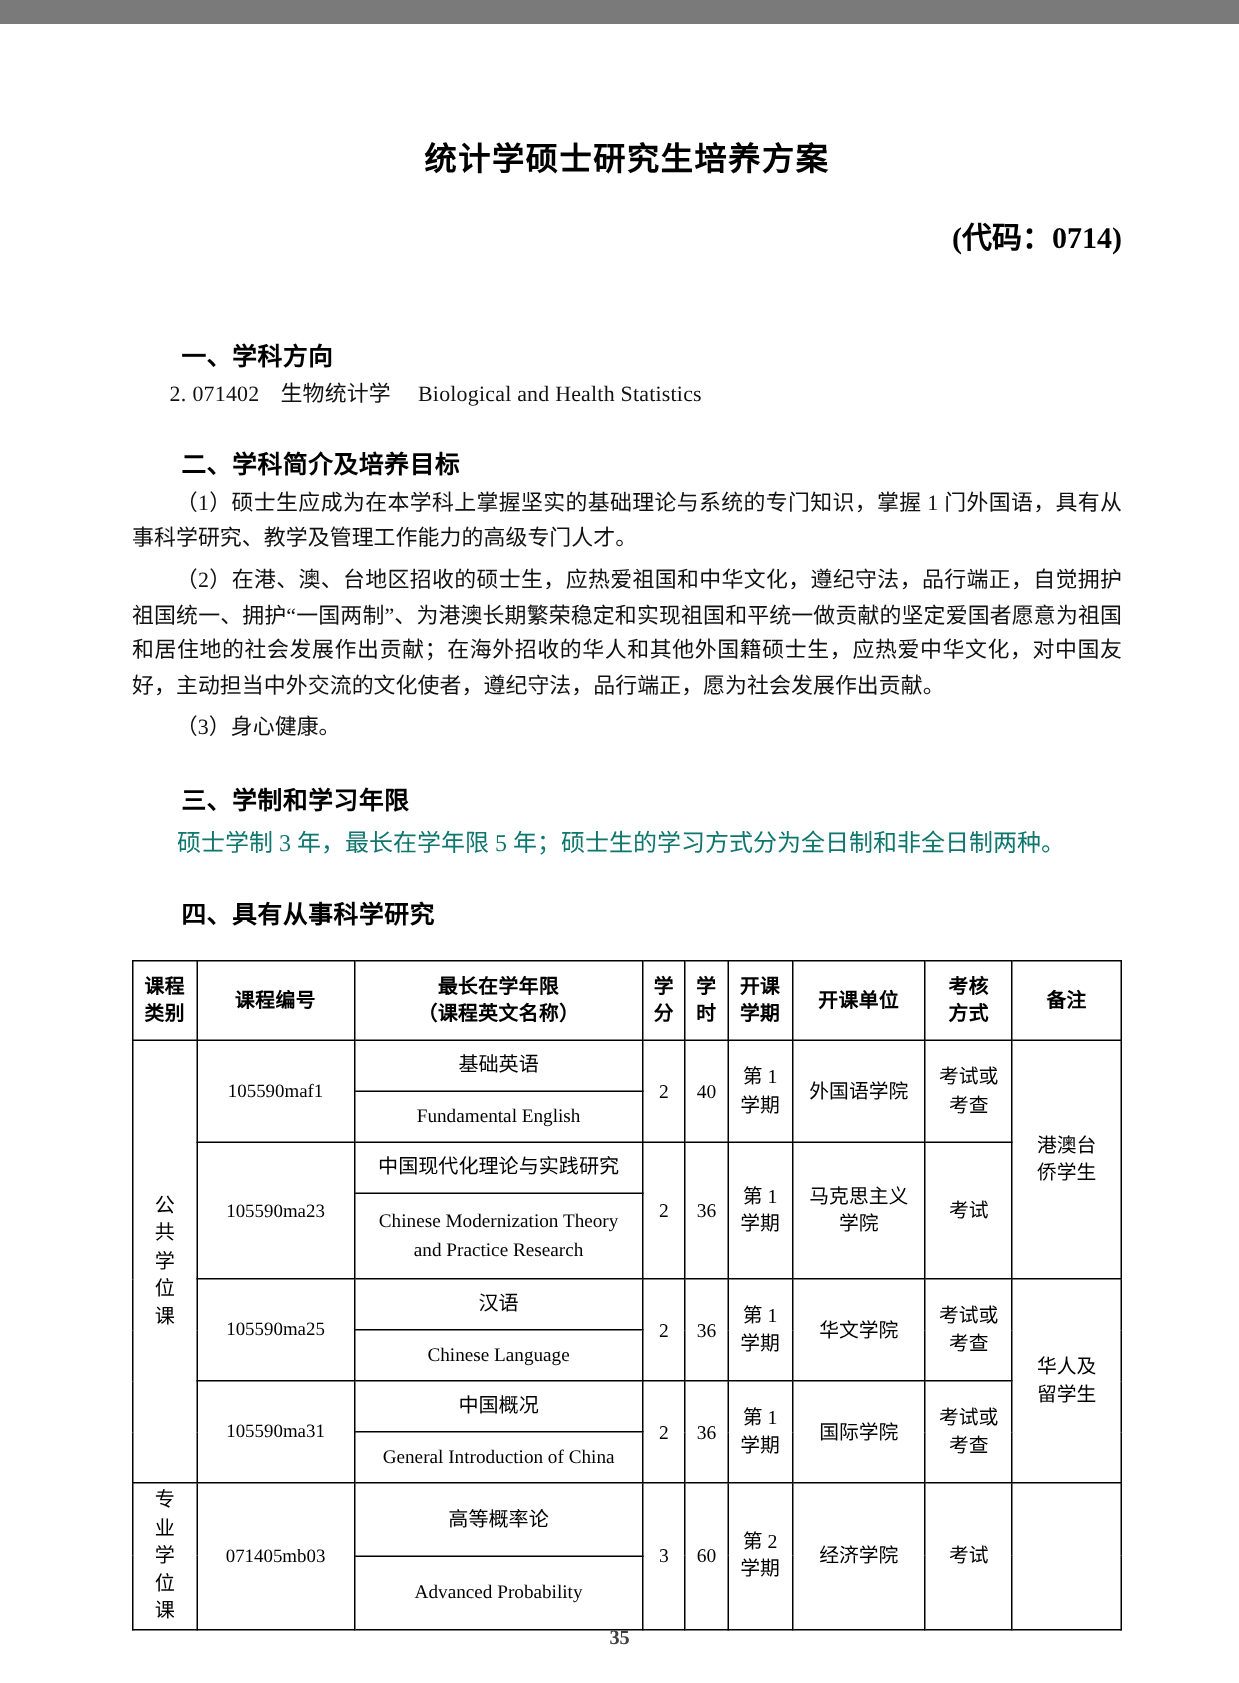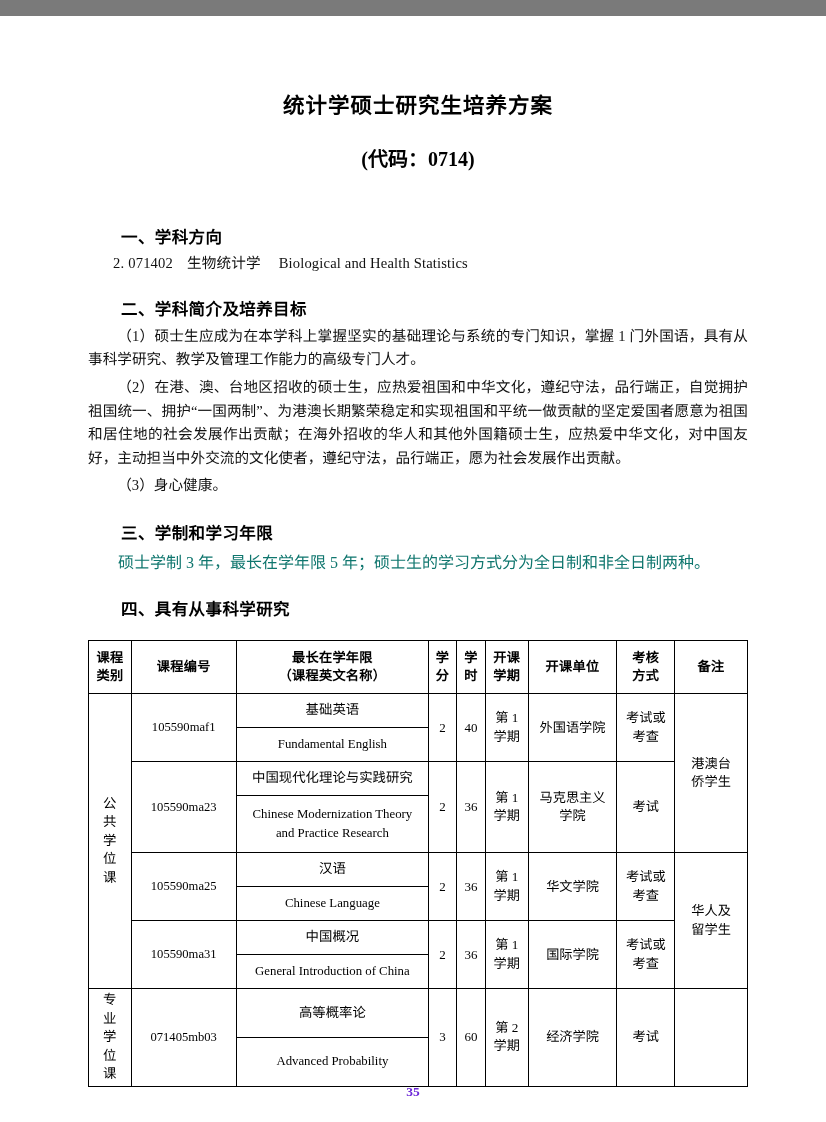--- a/index.html
+++ b/index.html
@@ -32,21 +32,21 @@
     text-align: center;
     font-weight: bold;
     font-size: 21.5px;
     letter-spacing: 1px;
     color: #000;
     margin: 0;
     padding-top: 78px;
     line-height: 1.2;
   }
   .doc-subtitle {
-    text-align: center;
+    text-align: right;
     font-weight: bold;
     font-size: 20px;
     color: #000;
     margin: 0;
     padding-top: 27px;
     line-height: 1.2;
     font-family: "Liberation Serif", "DejaVu Serif", serif;
   }
 
   
@@ -158,21 +158,21 @@
 
   
   .page-number {
     position: absolute;
     left: 0;
     right: 0;
     top: 1068px;
     text-align: center;
     font-size: 13.5px;
     font-weight: bold;
-    color: #6d28d9;
+    color: #404040;
   }
 </style>
 </head>
 <body>
 
 <div class="page">
   <div class="content">
 
     <h1 class="doc-title">统计学硕士研究生培养方案</h1>
     <h2 class="doc-subtitle">(代码：0714)</h2>

